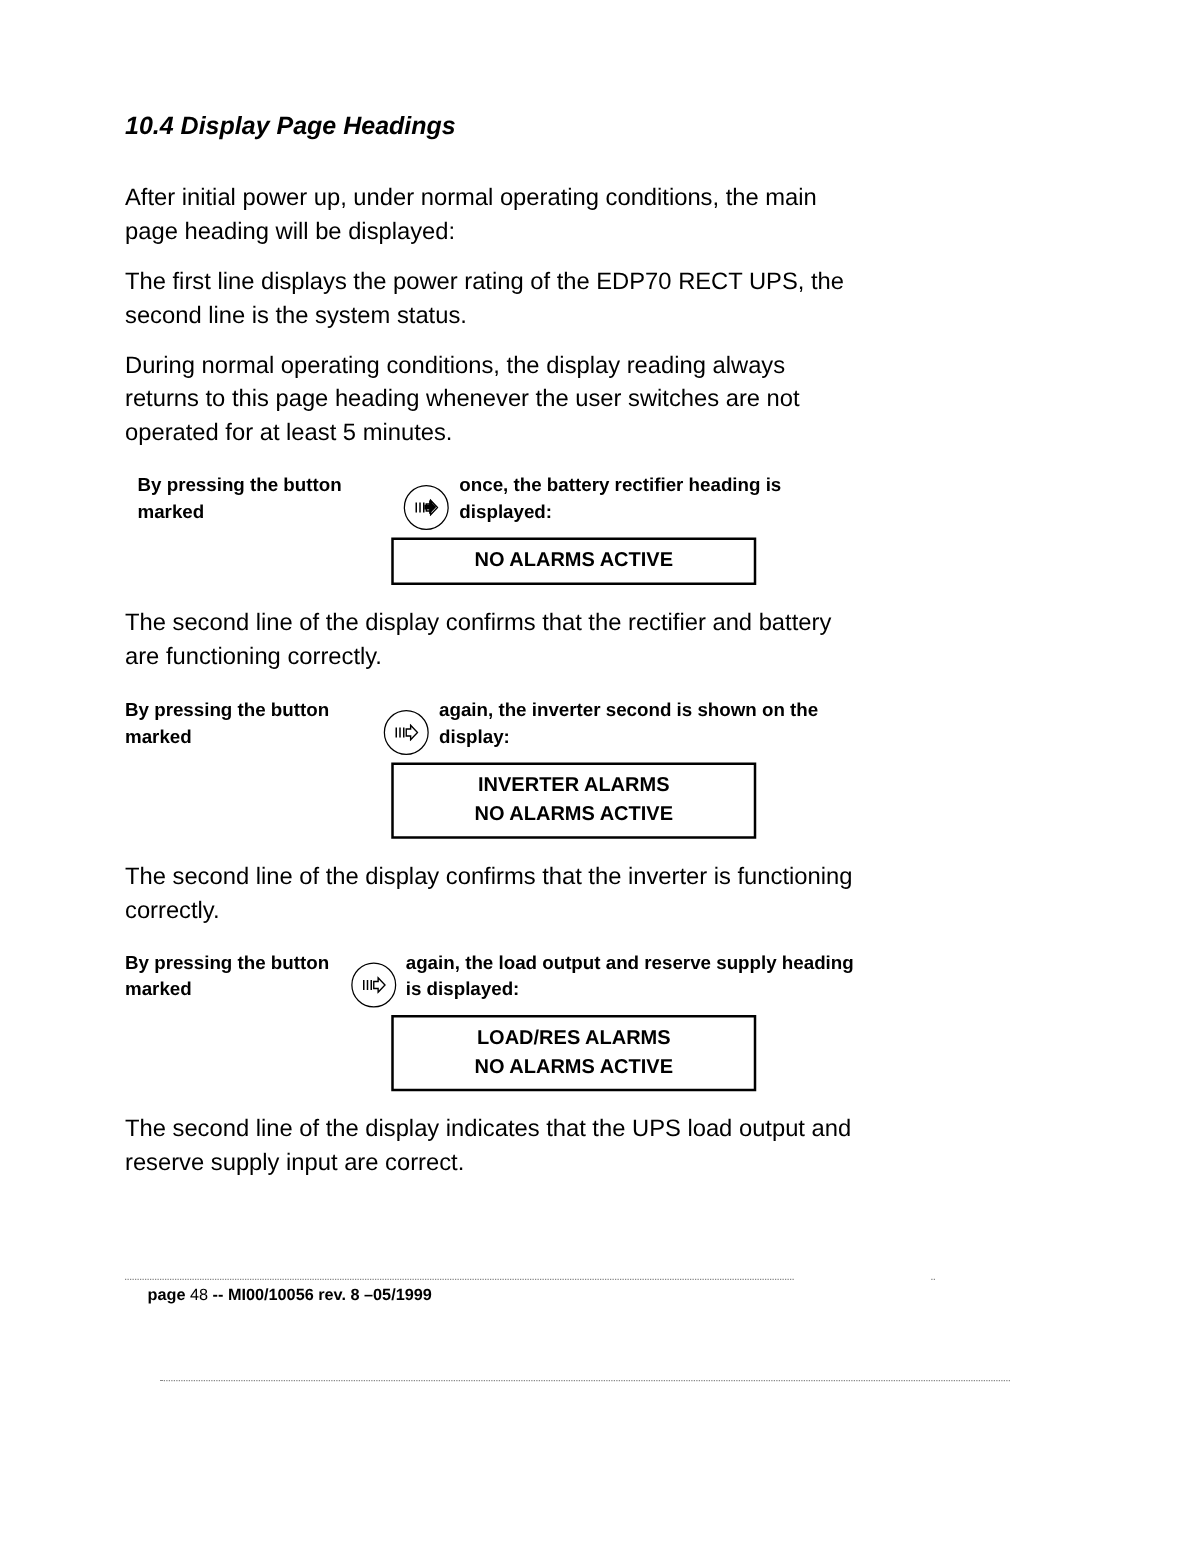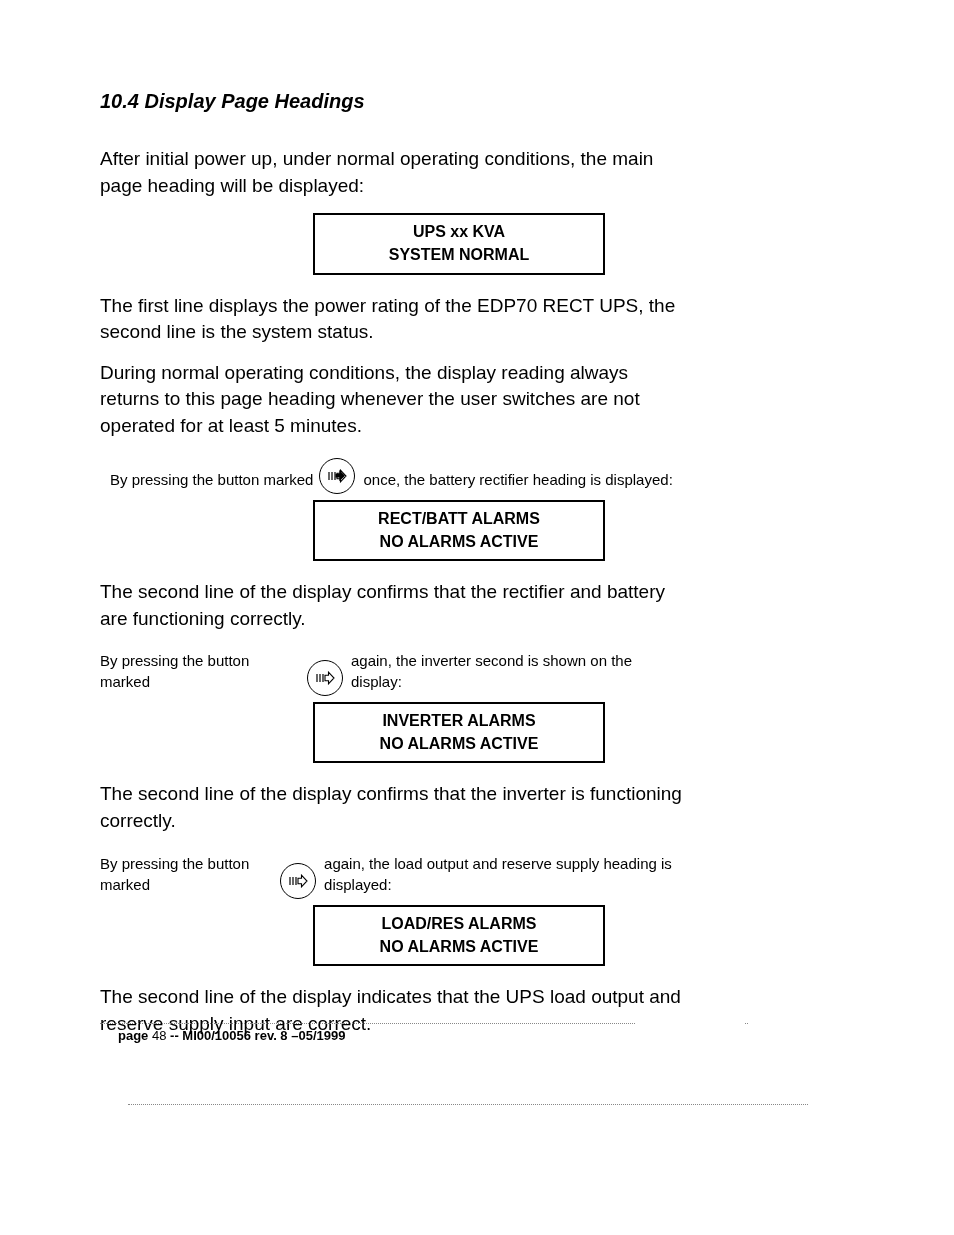--- a/index.html
+++ b/index.html
@@ -36,20 +36,21 @@
     text-align: center;
     font-weight: bold;
     font-size: 16px;
     padding: 5px 4px 6px 4px;
     line-height: 1.45;
   }
   .inline-row {
     display: flex;
     align-items: flex-end;
     margin: 18px 0 4px 0;
+    font-weight: bold;
   }
   .inline-row .pretext,
   .inline-row .posttext {
     font-size: 15px;
     line-height: 1.4;
     padding-bottom: 4px;
   }
   .inline-row .pretext { padding-left: 10px; }
   .inline-row.noindent .pretext { padding-left: 0; }
   .btn-icon {
@@ -97,24 +98,20 @@
 </style>
 </head>
 <body>
 
 <div class="page">
 
   <h2 class="section-heading">10.4    Display Page Headings</h2>
 
   <p class="body">After initial power up, under normal operating conditions, the main page heading will be displayed:</p>
 
-  <div class="display-box">
-    <div>UPS xx KVA</div>
-    <div>SYSTEM NORMAL</div>
-  </div>
 
   <p class="body">The first line displays the power rating of the EDP70 RECT UPS, the second line is the system status.</p>
   <p class="body">During normal operating conditions, the display reading always returns to this page heading whenever the user switches are not operated for at least 5 minutes.</p>
 
   <div class="inline-row">
     <span class="pretext">By pressing the button marked</span>
     <span class="btn-icon">
       <svg width="20" height="14" viewBox="0 0 20 14">
         <g stroke="#000" stroke-width="1.2" fill="none">
           <line x1="2" y1="3" x2="2" y2="11"></line>
@@ -122,21 +119,20 @@
           <line x1="8" y1="3" x2="8" y2="11"></line>
         </g>
         <path d="M10 2 L10 5 L14 5 L14 1 L20 7 L14 13 L14 9 L10 9 L10 12 Z" fill="#000" transform="translate(-1,0) scale(0.95)"></path>
         <path d="M10 4.2 L13.5 4.2 L13.5 1.2 L19 7 L13.5 12.8 L13.5 9.8 L10 9.8 Z" fill="none" stroke="#000" stroke-width="1.1"></path>
       </svg>
     </span>
     <span class="posttext">once, the battery rectifier heading is displayed:</span>
   </div>
 
   <div class="display-box">
-    <div>RECT/BATT ALARMS</div>
     <div>NO ALARMS ACTIVE</div>
   </div>
 
   <p class="body">The second line of the display confirms that the rectifier and battery are functioning correctly.</p>
 
   <div class="inline-row noindent">
     <span class="pretext">By pressing the button marked</span>
     <span class="btn-icon">
       <svg width="20" height="14" viewBox="0 0 20 14">
         <g stroke="#000" stroke-width="1.2" fill="none">

